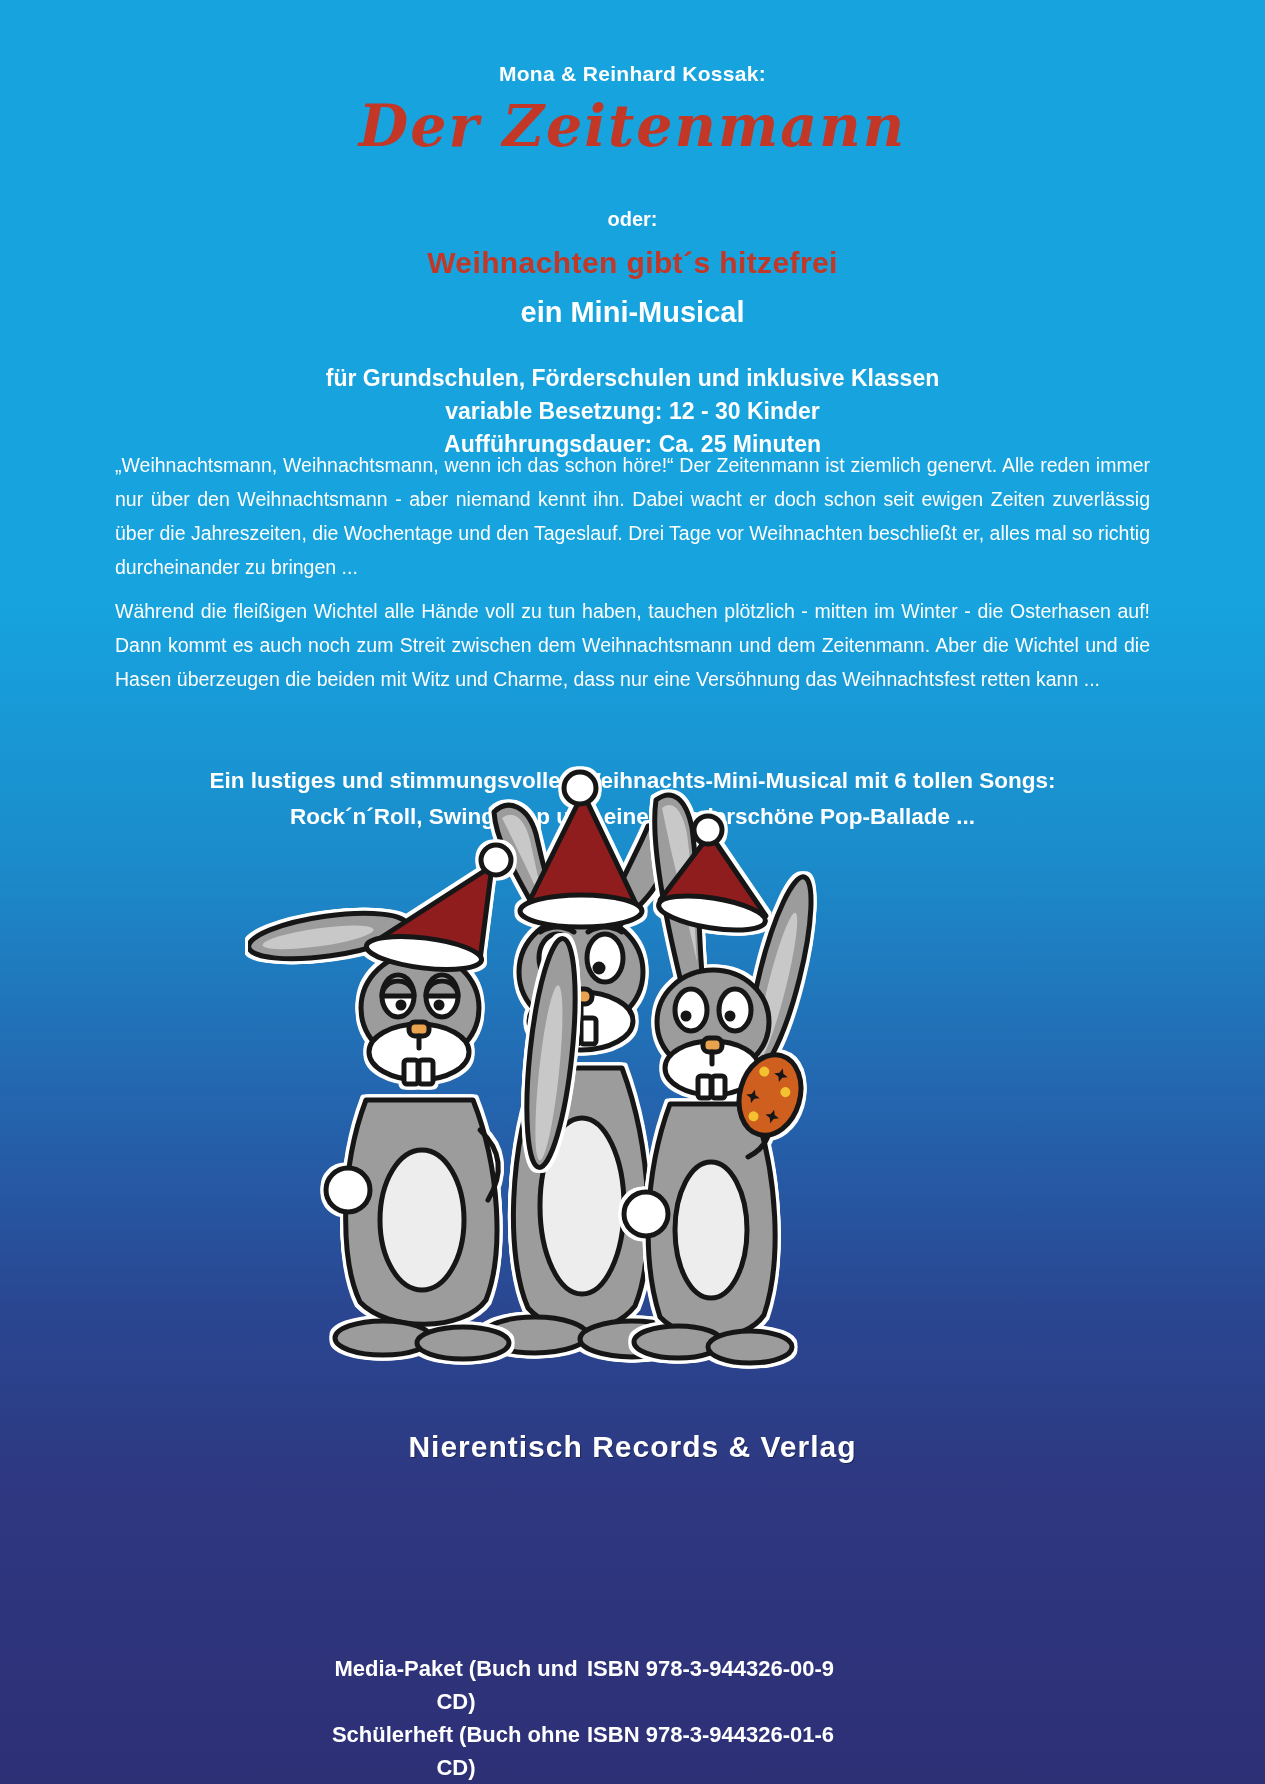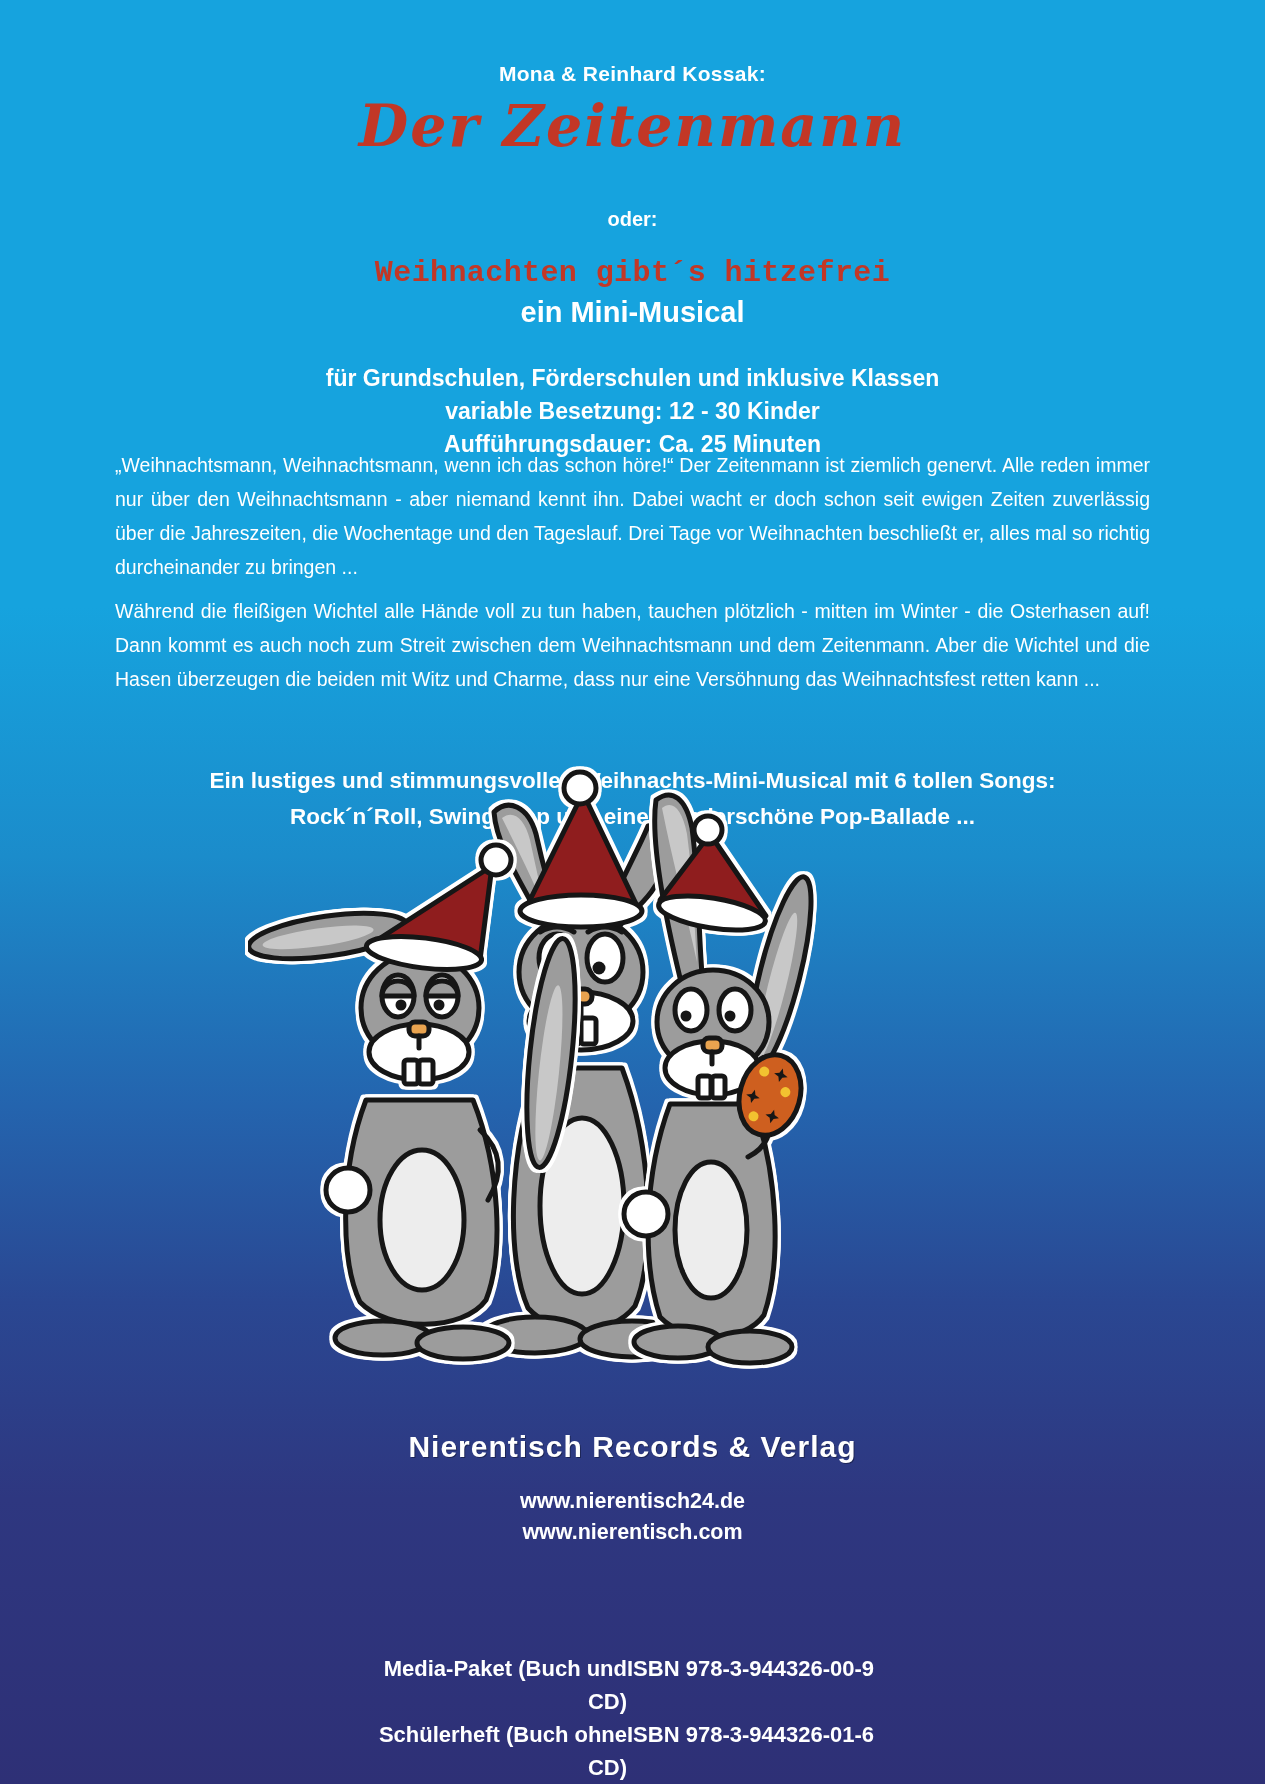--- a/index.html
+++ b/index.html
@@ -7,33 +7,33 @@
        font-family:"Liberation Sans",sans-serif;}
   .page{position:relative;width:1265px;height:1784px;
        background:linear-gradient(180deg,
          #16A3DE 0%, #16A3DE 34%, #1B8CCB 48%, #2464AE 62%,
          #2A4792 73%, #2E3780 84%, #2E3076 100%);}
   .layer{position:absolute;left:0;width:100%;text-align:center;color:#fff;font-weight:bold;}
   .author{top:62px;font-size:21px;letter-spacing:.3px;}
   .title{top:92px;font-family:"DejaVu Serif",serif;font-style:italic;font-weight:bold;
          font-size:57px;color:#C23726;letter-spacing:2px;}
   .or-label{top:208px;font-size:20px;}
-  .subtitle{top:256px;font-size:30px;color:#C23726;letter-spacing:.4px;font-family:Liberation Mono, monospace;}
+  .subtitle{top:246px;font-size:30px;color:#C23726;letter-spacing:.4px;}
   .format{top:296px;font-size:29px;}
   .info{top:362px;font-size:23px;line-height:33px;}
   .paras{position:absolute;left:115px;top:448px;width:1035px;color:#fff;font-weight:normal;
          font-size:19.5px;line-height:34px;text-align:justify;}
   .paras p{margin:0 0 10px 0;}
   .songs{top:763px;font-size:22.5px;line-height:36px;}
   .publisher{top:1430px;font-size:30px;letter-spacing:1px;
              text-shadow:1px 1px 0 rgba(0,0,0,.35);}
   .urls{top:1486px;font-size:21.5px;line-height:31px;}
   .editions{position:absolute;left:325px;top:1652px;color:#fff;font-weight:bold;
             font-size:22px;line-height:33px;}
-  .ed-row{display:flex;text-align:right;margin-left:40px;}
+  .ed-row{display:flex;text-align:center;}
   .ed-name{width:262px;}
   .rsvg{position:absolute;
         filter:drop-shadow(3px 0 0 #fff) drop-shadow(-3px 0 0 #fff)
                drop-shadow(0 3px 0 #fff) drop-shadow(0 -3px 0 #fff);}
   #rab-mid{left:440px;top:748px;}
   #rab-left{left:248px;top:838px;}
   #rab-right{left:598px;top:782px;}
 </style>
 </head>
 <body>
@@ -181,24 +181,20 @@
         <circle cx="162" cy="338" r="5" fill="#F2C230" stroke="none"></circle>
         <path d="M177 284 l2 5 5 2 -5 2 -2 5 -2 -5 -5 -2 5 -2 Z" fill="#161616" stroke="none"></path>
         <path d="M156 312 l2 5 5 2 -5 2 -2 5 -2 -5 -5 -2 5 -2 Z" fill="#161616" stroke="none"></path>
         <path d="M180 326 l2 5 5 2 -5 2 -2 5 -2 -5 -5 -2 5 -2 Z" fill="#161616" stroke="none"></path>
       </g>
     </g>
   </svg>
 
   <div class="layer publisher">Nierentisch Records &amp; Verlag</div>
 
-  <div class="layer urls">
-    <div>www.nierentisch24.de</div>
-    <div>www.nierentisch.com</div>
-  </div>
 
   <div class="editions">
     <div class="ed-row">
       <span class="ed-name">Media-Paket (Buch und CD)</span>
       <span class="ed-isbn">ISBN 978-3-944326-00-9</span>
     </div>
     <div class="ed-row">
       <span class="ed-name">Schülerheft (Buch ohne CD)</span>
       <span class="ed-isbn">ISBN 978-3-944326-01-6</span>
     </div>

